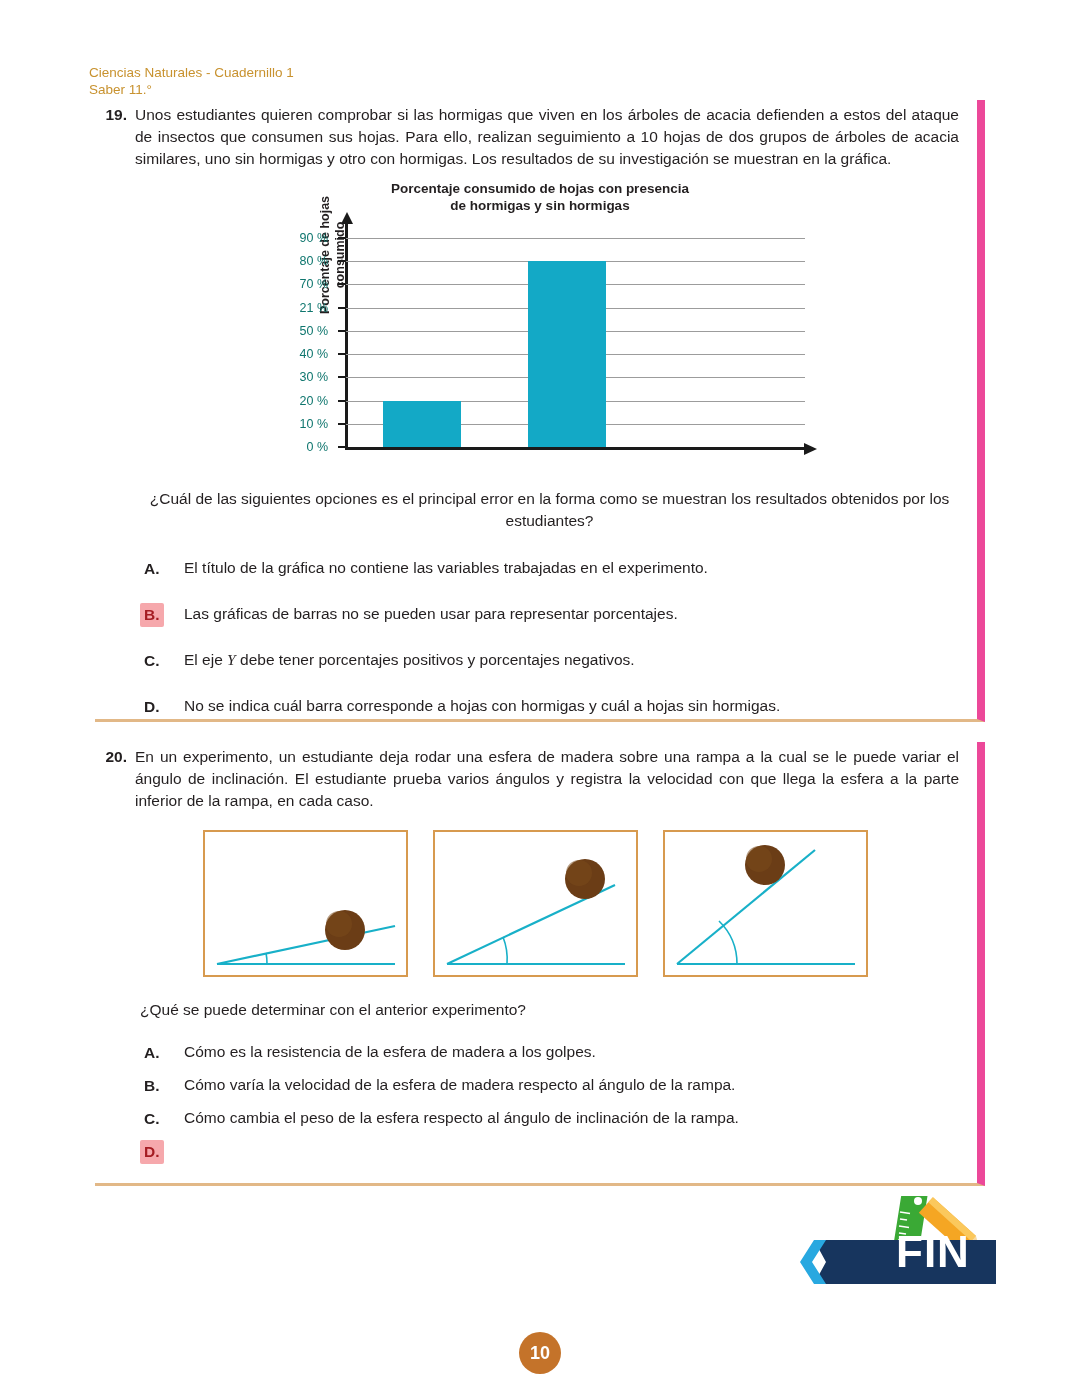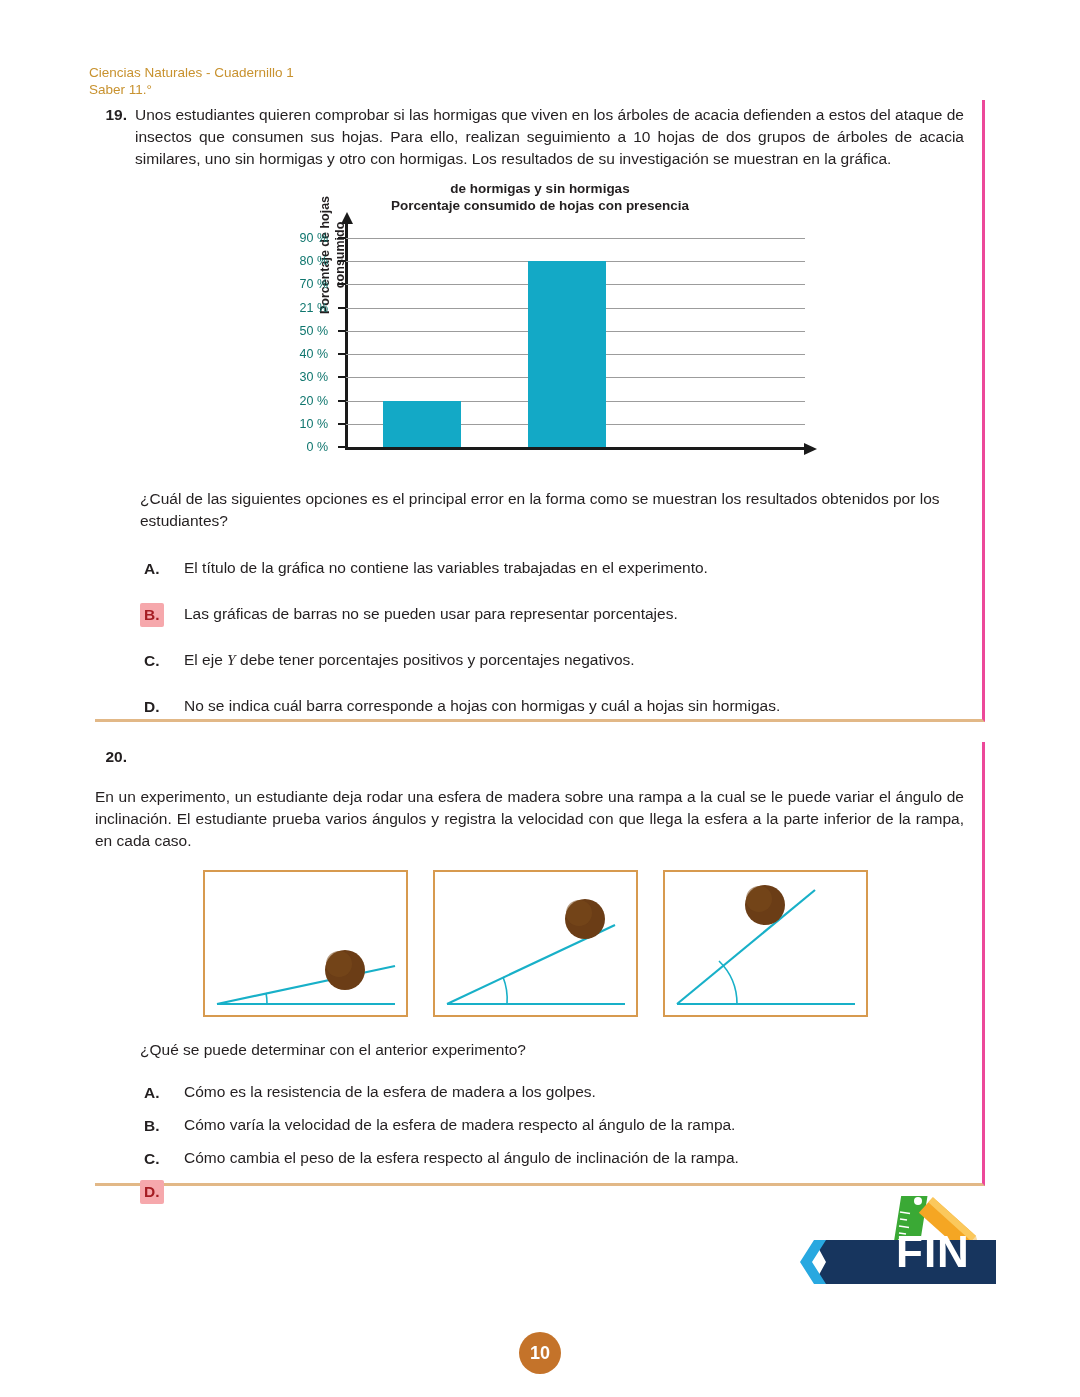--- a/index.html
+++ b/index.html
@@ -25,21 +25,21 @@
     line-height: 17px;
     color: #c8922f;
   }
   .page-header .line2 { display: block; }
 
   
   .question-block {
     position: absolute;
     left: 95px;
     width: 890px;
-    border-right: 3px solid #ec4899;
+    border-right: 8px solid #ec4899;
     border-bottom: 3px solid #e2b887;
     box-sizing: border-box;
   }
   #q19 { top: 100px; height: 622px; }
   #q20 { top: 742px; height: 444px; }
 
   .q-row {
     display: flex;
     align-items: flex-start;
     padding-right: 10px;
@@ -259,22 +259,22 @@
 
 <div class="question-block" id="q19">
 
   <div class="q-row" style="padding-top:4px;">
     <div class="q-number">19.</div>
     <div class="q-stem">Unos estudiantes quieren comprobar si las hormigas que viven en los árboles de acacia defienden a estos del ataque de insectos que consumen sus hojas. Para ello, realizan seguimiento a 10 hojas de dos grupos de árboles de acacia similares, uno sin hormigas y otro con hormigas. Los resultados de su investigación se muestran en la gráfica.</div>
   </div>
 
   <div class="chart-wrap" style="margin-top:10px;">
     <div class="chart-title">
+      <span>Porcentaje consumido de hojas con presencia</span>
       <span>de hormigas y sin hormigas</span>
-      <span>Porcentaje consumido de hojas con presencia</span>
     </div>
 
     <div class="axis-title">
       <span>Porcentaje de hojas</span>
       <span>consumido</span>
     </div>
 
     <div class="plot" id="plot-area">
       <div class="yaxis"></div>
       <div class="yarrow"></div>
@@ -307,21 +307,21 @@
         <div class="tickmark" style="top: 23.2222px;"></div>
         <div class="ytick" style="top: 23.2222px;">80 %</div>
         <div class="gridline" style="top: 0px;"></div>
         <div class="tickmark" style="top: 0px;"></div>
         <div class="ytick" style="top: 0px;">90 %</div>
         <div class="bar" title="20 %" style="left: 38px; width: 78px; height: 46.4444px; background: rgb(19, 169, 198);"></div>
         <div class="bar" title="80 %" style="left: 183px; width: 78px; height: 185.778px; background: rgb(19, 169, 198);"></div>
       </div>
   </div>
 
-  <p class="q-prompt" style="margin-top:18px;">¿Cuál de las siguientes opciones es el principal error en la forma como se muestran los resultados obtenidos por los estudiantes?</p>
+  <p class="q-prompt" style="margin-top:18px;text-align:center;">¿Cuál de las siguientes opciones es el principal error en la forma como se muestran los resultados obtenidos por los estudiantes?</p>
 
   <div class="options" id="q19-options" style="margin-top:26px;">
       <div class="option" style="margin-bottom: 22px;">
         <div class="opt-letter"><span class="mark">A.</span></div>
         <div class="opt-text">El título de la gráfica no contiene las variables trabajadas en el experimento.</div>
       </div>
       <div class="option" style="margin-bottom: 22px;">
         <div class="opt-letter correct"><span class="mark">B.</span></div>
         <div class="opt-text">Las gráficas de barras no se pueden usar para representar porcentajes.</div>
       </div>
@@ -331,21 +331,21 @@
       </div>
       <div class="option">
         <div class="opt-letter"><span class="mark">D.</span></div>
         <div class="opt-text">No se indica cuál barra corresponde a hojas con hormigas y cuál a hojas sin hormigas.</div>
       </div>
     </div>
 </div>
 
 <div class="question-block" id="q20">
 
-  <div class="q-row" style="padding-top:4px;flex-direction:column;">
+  <div class="q-row" style="padding-top:4px;">
     <div class="q-number">20.</div>
     <div class="q-stem">En un experimento, un estudiante deja rodar una esfera de madera sobre una rampa a la cual se le puede variar el ángulo de inclinación. El estudiante prueba varios ángulos y registra la velocidad con que llega la esfera a la parte inferior de la rampa, en cada caso.</div>
   </div>
 
   <div class="figures" style="margin-top:18px;">
 
     <div class="figure-box">
       <svg width="201" height="143" viewBox="0 0 201 143">
         <line x1="12" y1="132" x2="190" y2="132" stroke="#18b0c8" stroke-width="2.2"></line>
         <line x1="12" y1="132" x2="190" y2="94" stroke="#18b0c8" stroke-width="2.2"></line>

